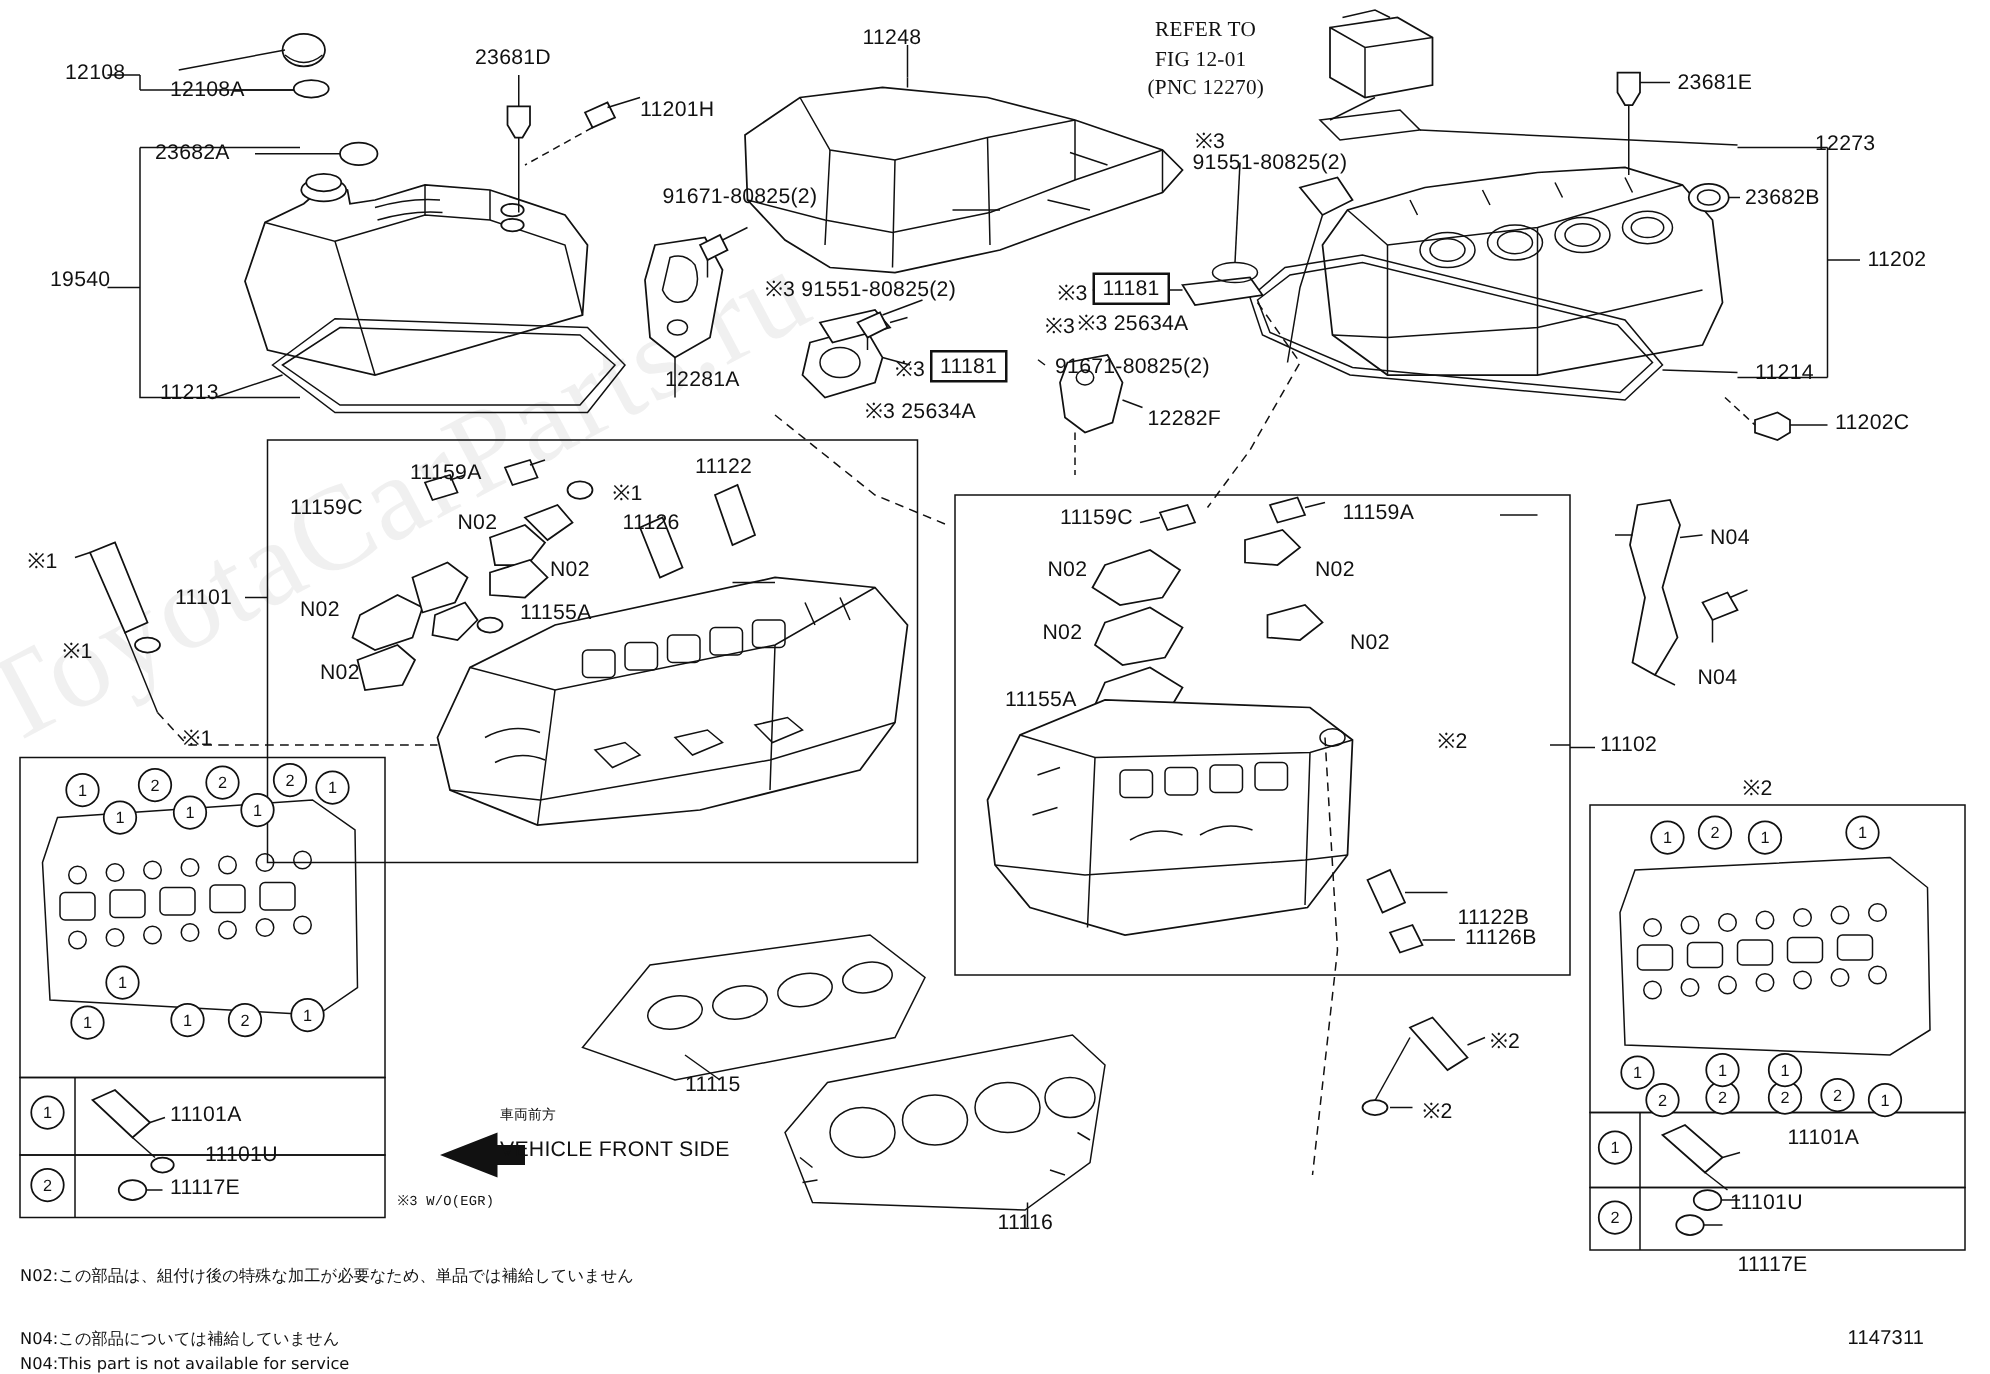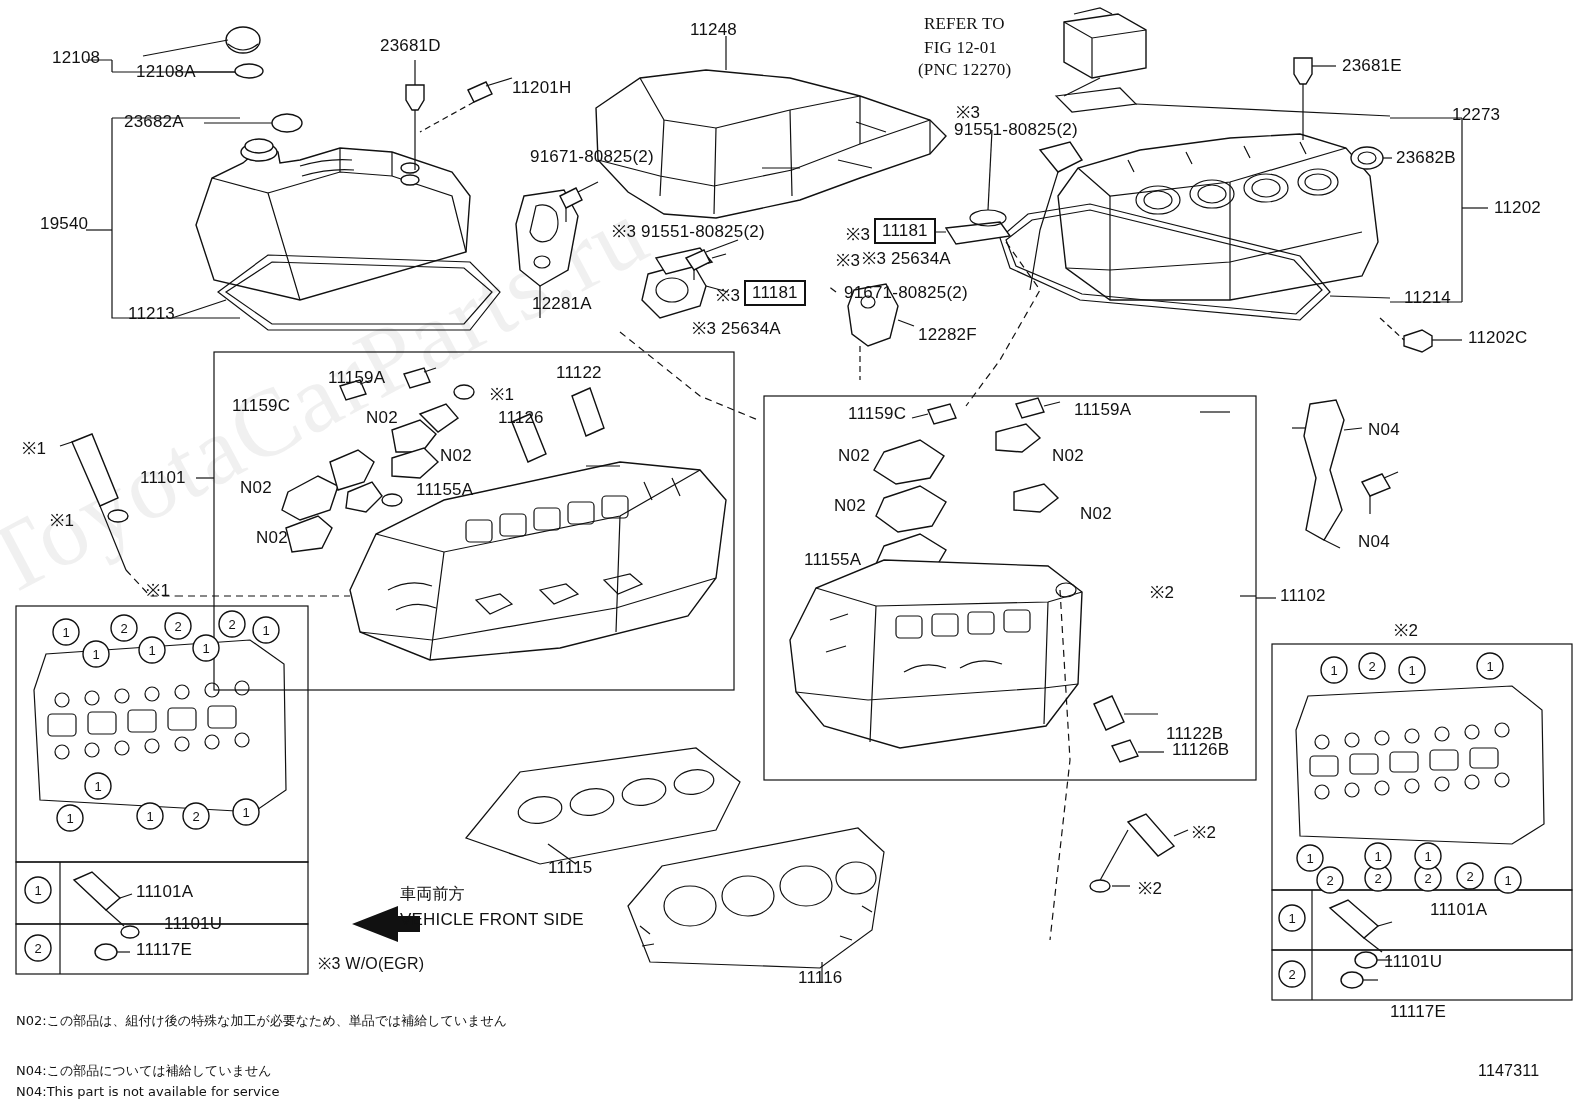--- a/index.html
+++ b/index.html
@@ -3,21 +3,21 @@
 <meta charset="utf-8">
 <style>
   html,body{margin:0;padding:0;}
   body{
     width:1592px;height:1099px;background:#ffffff;
     font-family:"Liberation Sans", sans-serif;
     color:#111;position:relative;overflow:hidden;
   }
   #sheet{position:absolute;left:0;top:0;width:1592px;height:1099px;}
   .lbl{position:absolute;font-size:17px;white-space:nowrap;letter-spacing:.2px;}
-  .lbl.jp{font-family:Liberation Sans, sans-serif;font-size:16px;}
+  .lbl.jp{font-family:Liberation Mono, monospace;font-size:11px;}
   .lbl.mono{font-family:Liberation Serif, serif;}
   .boxed{border:2px solid #111;padding:1px 6px;background:#fff;}
   .note{position:absolute;font-size:13px;font-family:"DejaVu Sans",sans-serif;white-space:nowrap;}
   .wm{position:absolute;left:70px;top:140px;width:1420px;height:800px;
       font-size:96px;color:rgba(140,140,140,.13);
       transform:rotate(-28deg);pointer-events:none;
       font-family:"Liberation Serif",serif;letter-spacing:2px;}
   svg{position:absolute;left:0;top:0;}
   .thin{fill:none;stroke:#111;stroke-width:1.2;}
   .dash{fill:none;stroke:#111;stroke-width:1.2;stroke-dasharray:7 5;}

